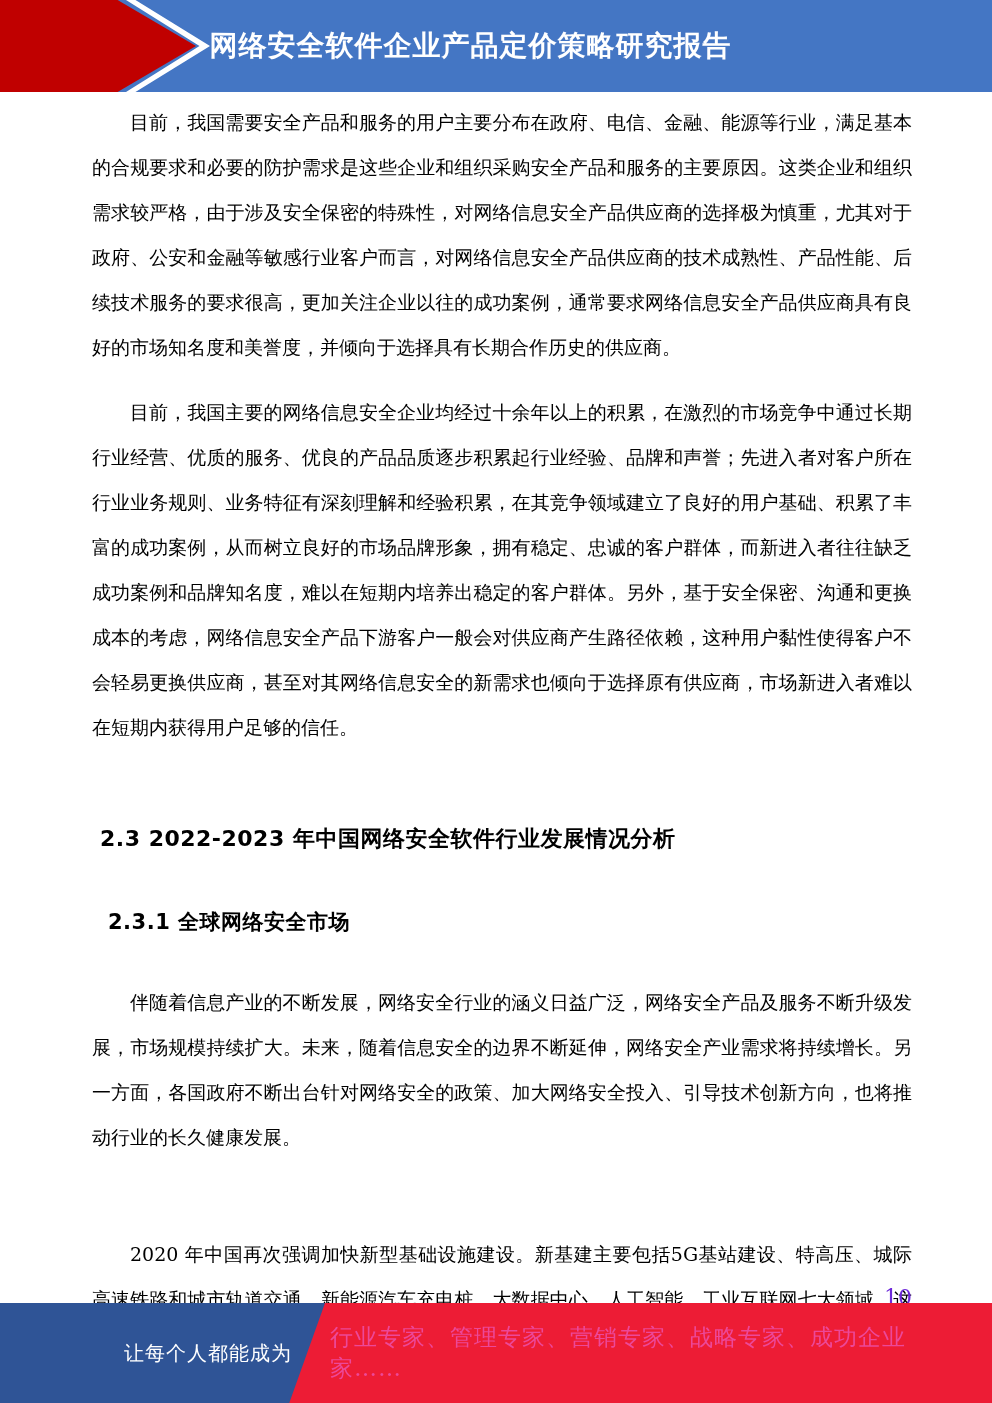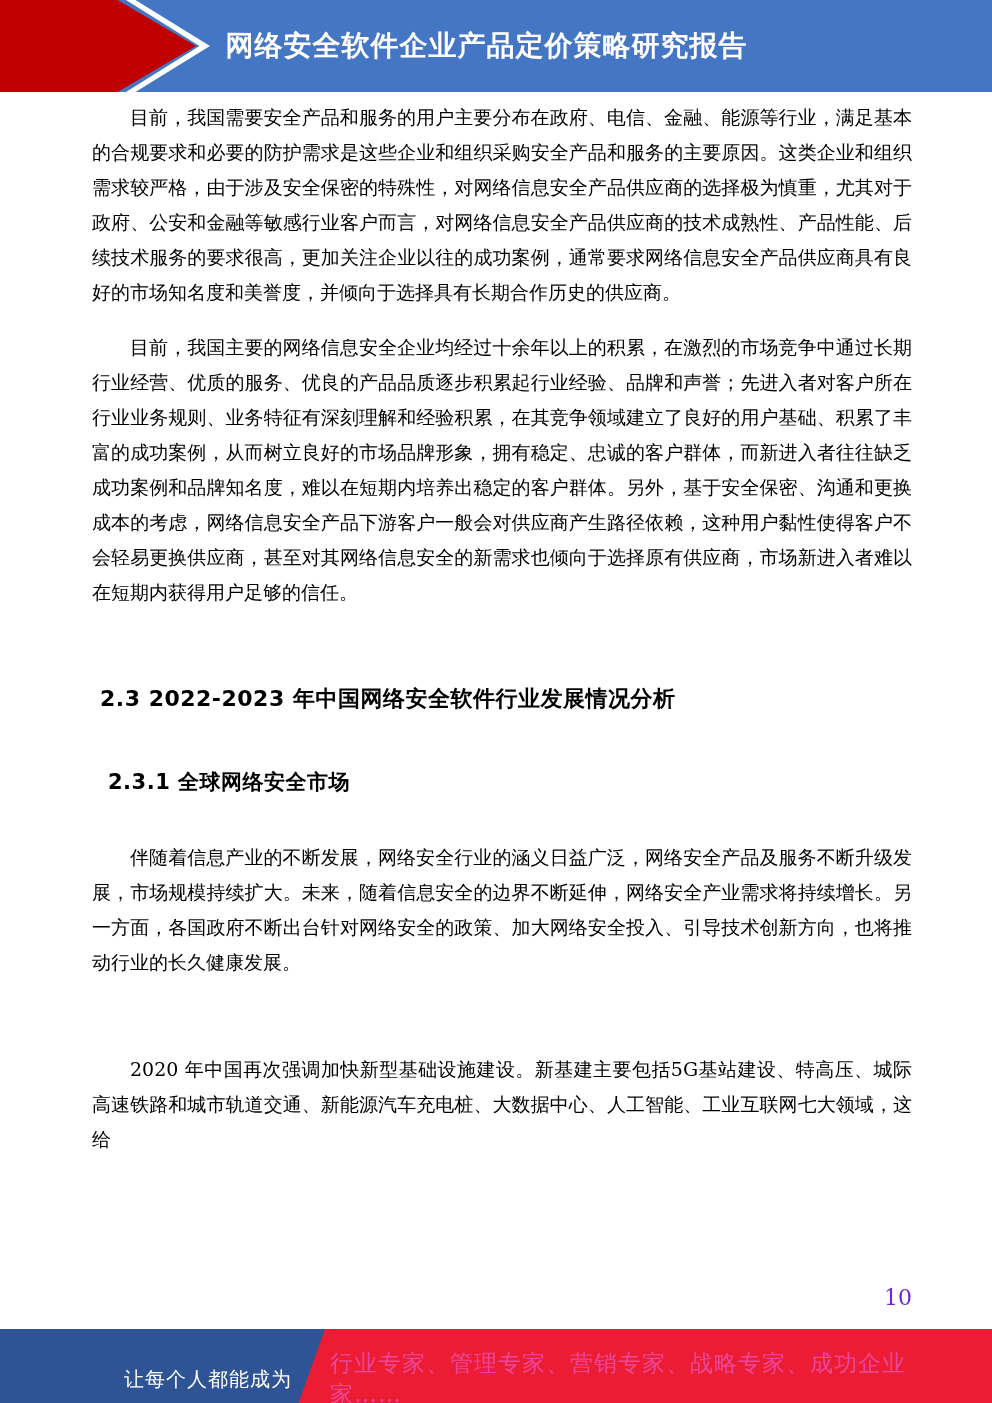--- a/index.html
+++ b/index.html
@@ -48,21 +48,21 @@
     width: 210px;
     height: 92px;
     background: transparent;
     -webkit-clip-path: polygon(60% 0, 64.5% 0, 100% 50%, 64.5% 100%, 60% 100%, 95% 50%);
     clip-path: polygon(60% 0, 64.5% 0, 100% 50%, 64.5% 100%, 60% 100%, 95% 50%);
     background: #ffffff;
   }
   .header-title {
     position: absolute;
     top: 0;
-    left: 16px;
+    left: 0;
     width: 912px;
     height: 92px;
     display: flex;
     align-items: center;
     justify-content: center;
     color: #ffffff;
     font-family: "DejaVu Sans", "Liberation Sans", sans-serif;
     font-weight: bold;
     font-size: 28px;
     letter-spacing: 1px;
@@ -73,21 +73,21 @@
   
   .page-body {
     position: absolute;
     top: 100px;
     left: 92px;
     width: 820px;
   }
   p.para {
     margin: 0 0 6px 0;
     font-size: 19px;
-    line-height: 35px;
+    line-height: 45px;
     color: #000000;
     text-align: justify;
     text-indent: 2em;
     font-family: "DejaVu Serif", "Liberation Serif", serif;
   }
   .spacer-lg { height: 58px; }
   .spacer-md { height: 26px; }
   .spacer-sm { height: 14px; }
 
   h2.heading-2 {
@@ -119,21 +119,21 @@
     color: #6d28d9;
     font-family: "DejaVu Serif", "Liberation Serif", serif;
   }
 
   
   .page-footer {
     position: absolute;
     left: 0;
     bottom: 0;
     width: 992px;
-    height: 74px;
+    height: 100px;
   }
   .footer-red {
     position: absolute;
     top: 0;
     left: 0;
     width: 992px;
     height: 100px;
     background: #ed1c35;
   }
   .footer-blue {

